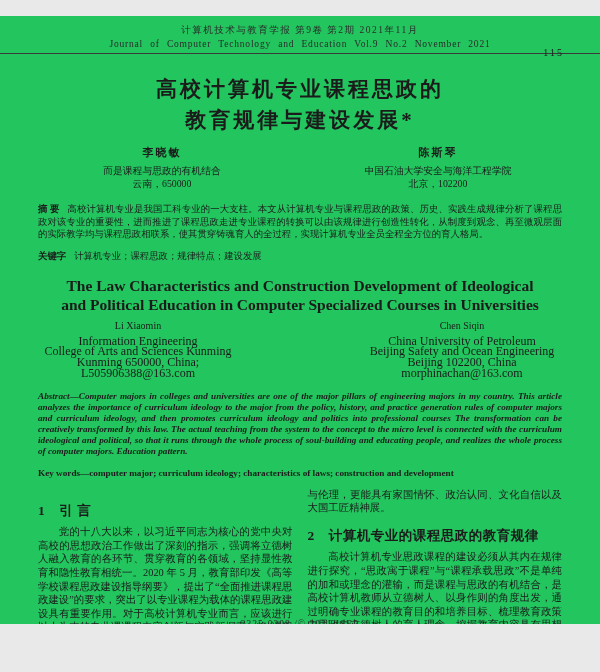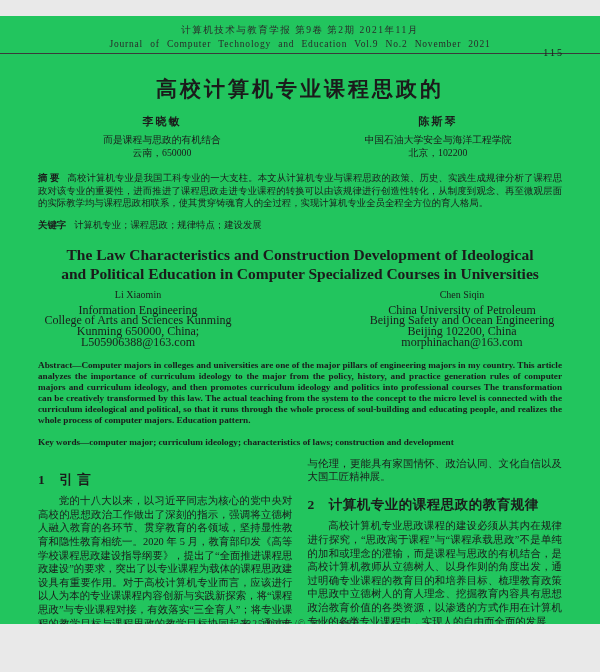--- a/index.html
+++ b/index.html
@@ -27,21 +27,21 @@
   .lbl{font-weight:bold;margin-right:8px;}
   
   .title-en{margin:13px 0 0 0;text-align:center;font-size:15.5px;font-weight:bold;line-height:19px;}
   
   .authors-en-row{display:flex;justify-content:center;margin-top:6px;text-align:center;gap:48px;}
   .author-en-block{width:46%;}
   .author-en-name{font-size:10px;}
   .author-en-lines{font-size:12px;line-height:10.6px;margin-top:5px;}
   
   .abstract-en{margin:13px 38px 0 38px;font-size:9.2px;line-height:10.9px;
-    font-weight:bold;text-align:justify;}
+    font-weight:bold;text-align:justify;font-style:italic;}
   .kw-en{margin:11px 38px 0 38px;font-size:9.2px;font-weight:bold;}
   
   .columns{display:flex;gap:15px;margin:10px 38px 0 38px;}
   .col{flex:1;font-size:10.4px;line-height:13.6px;text-align:justify;}
   .sec-heading{font-size:13.5px;font-weight:bold;margin:14px 0 8px 0;letter-spacing:.5px;}
   .sec-heading.first{margin-top:16px;}
   .sec-num{margin-right:14px;}
   .col p{margin:0;}
   .indent{text-indent:2em;}
   
@@ -53,21 +53,21 @@
 
 <div class="page">
 
   <div class="header">
     <div class="header-cn">计算机技术与教育学报 第9卷 第2期 2021年11月</div>
     <div class="header-en">Journal of Computer Technology and Education Vol.9 No.2 November 2021</div>
     <div class="page-num">115</div>
     <hr class="header-rule">
   </div>
 
-  <h1 class="title-cn"><span>高校计算机专业课程思政的</span><br></h1>
+  <h1 class="title-cn"><span>高校计算机专业课程思政的</span><br><span>教育规律与建设发展*</span></h1>
 
   <div class="authors-row">
     <div class="author-block">
       <div class="author-name">李晓敏</div>
       <div class="author-affil">
         <div>而是课程与思政的有机结合</div>
         <div>云南，650000</div>
       </div>
     </div>
     <div class="author-block">

